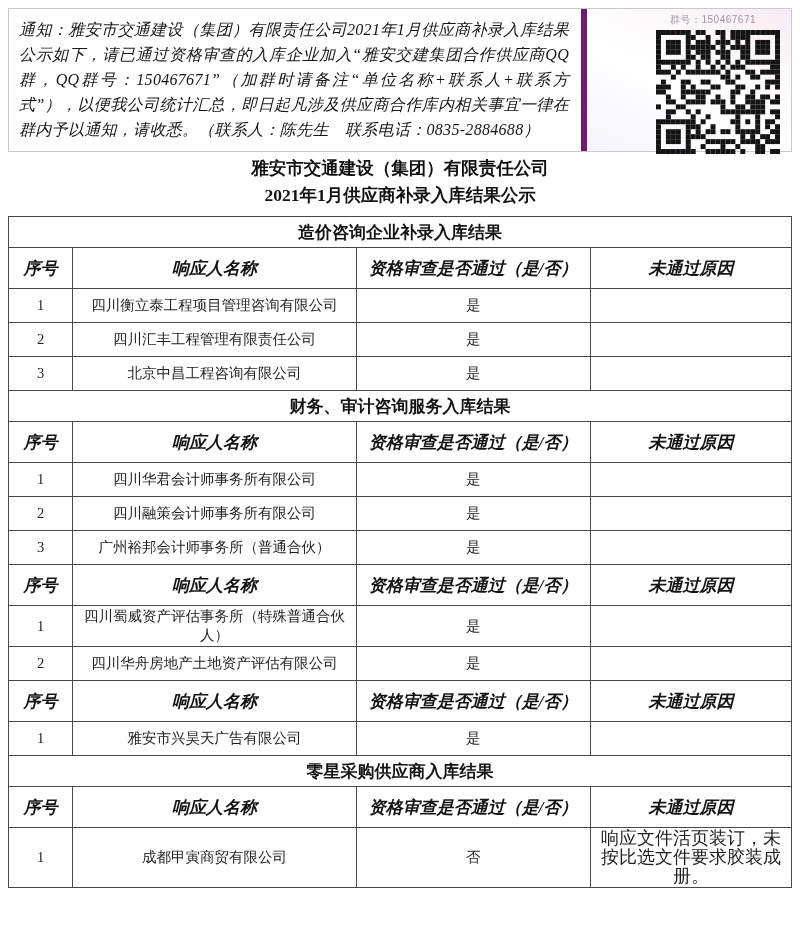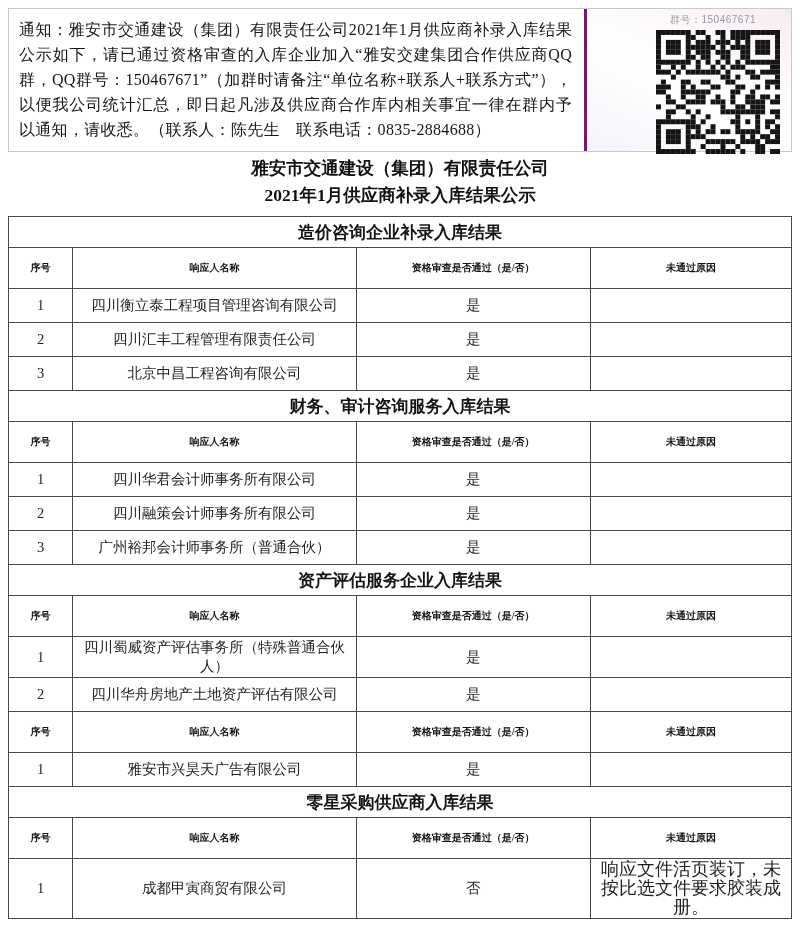--- a/index.html
+++ b/index.html
@@ -1,42 +1,42 @@
 <!DOCTYPE html>
 <html><head>
 <meta charset="utf-8">
 <style>
   html,body{margin:0;padding:0;background:#ffffff;}
   body{width:800px;font-family:"Liberation Serif","DejaVu Serif",serif;color:#1d1d1d;}
   .page{box-sizing:border-box;width:800px;padding:8px;}
 
   
   .top-area{display:flex;border:1px solid #c9c9c9;height:144px;box-sizing:border-box;}
-  .notice-cell{flex:1;border-right:3px solid #701a75;padding:8px 12px 6px 10px;box-sizing:border-box;overflow:hidden;}
+  .notice-cell{flex:1;border-right:6px solid #701a75;padding:8px 12px 6px 10px;box-sizing:border-box;overflow:hidden;font-style:italic;}
   .notice-text{margin:0;font-size:16px;line-height:25px;letter-spacing:0.3px;color:#161616;text-align:justify;}
   .qr-cell{width:204px;box-sizing:border-box;position:relative;
            background:linear-gradient(205deg,#f7ebf1 0%,#fdf9fb 30%,#ffffff 55%,#f3f3fa 100%);}
   .qr-inner{position:absolute;top:4px;right:8px;width:140px;text-align:center;}
   .qr-label{font-family:"Liberation Sans","DejaVu Sans",sans-serif;font-size:10px;color:#9b94a2;letter-spacing:0.5px;display:block;}
   .qr-svg{display:block;margin:3px 0 0 auto;width:130px;height:124px;}
 
   
   .doc-title{margin:3px 0 7px;text-align:center;font-size:17.5px;font-weight:bold;line-height:27px;color:#111;}
   .doc-title span{display:block;}
 
   
   table.main{width:100%;border-collapse:collapse;table-layout:fixed;}
   table.main col.c1{width:8.2%;}
   table.main col.c2{width:36.2%;}
   table.main col.c3{width:29.9%;}
   table.main col.c4{width:25.7%;}
   table.main td,table.main th{border:1px solid #484848;text-align:center;vertical-align:middle;
     padding:1px 3px;box-sizing:border-box;overflow:hidden;}
   td.section-cell{font-size:17px;font-weight:bold;height:31px;color:#141414;}
-  th.col-head{font-size:10px;font-weight:bold;height:41px;color:#141414;}
+  th.col-head{font-size:17px;font-weight:bold;height:41px;color:#141414;font-style:italic;}
   td.data-cell{font-size:14.5px;height:34px;line-height:19px;color:#1f1f1f;}
   td.reason-cell{font-size:18px;line-height:19px;}
 </style>
 </head>
 <body>
 
 <div class="page">
 
   <div class="top-area">
     <div class="notice-cell">
@@ -450,23 +450,20 @@
           <td class="data-cell">是</td>
           <td class="data-cell reason-cell"></td>
         </tr>
         <tr>
           <td class="data-cell">3</td>
           <td class="data-cell">广州裕邦会计师事务所（普通合伙）</td>
           <td class="data-cell">是</td>
           <td class="data-cell reason-cell"></td>
         </tr>
         <tr>
-          <td colspan="4" class="section-cell">资产评估服务企业入库结果</td>
-        </tr>
-        <tr>
           <th class="col-head">序号</th>
           <th class="col-head">响应人名称</th>
           <th class="col-head">资格审查是否通过（是/否）</th>
           <th class="col-head">未通过原因</th>
         </tr>
         <tr>
           <td class="data-cell">1</td>
           <td class="data-cell">四川蜀威资产评估事务所（特殊普通合伙人）</td>
           <td class="data-cell">是</td>
           <td class="data-cell reason-cell"></td>

